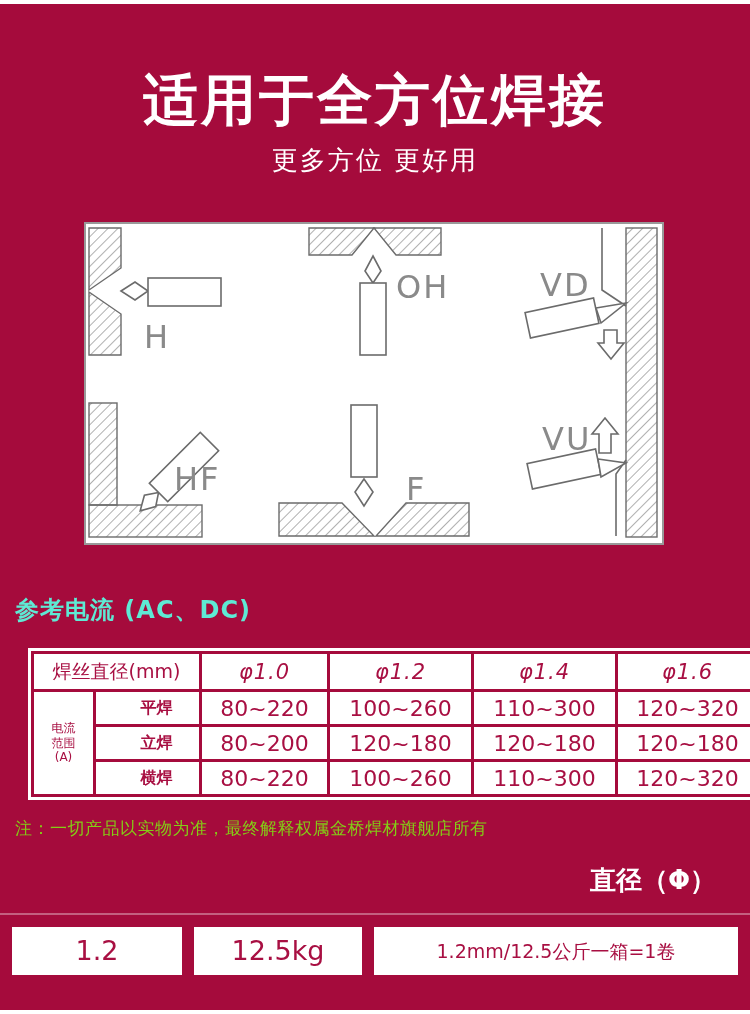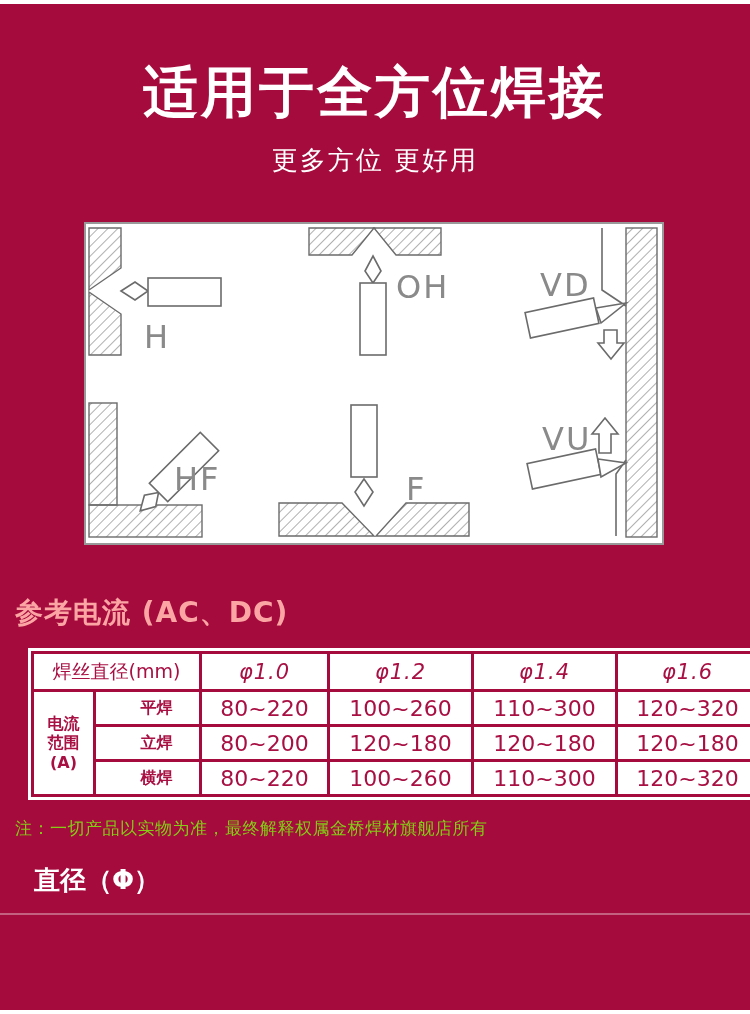--- a/index.html
+++ b/index.html
@@ -2,52 +2,52 @@
 <html><head>
 <meta charset="utf-8">
 <style>
   * { margin:0; padding:0; box-sizing:border-box; }
   body { font-family:"DejaVu Sans","Liberation Sans",sans-serif; }
   .page{ position:relative; width:750px; height:1014px; background:#A50B3C; overflow:hidden; }
   .strip{ position:absolute; left:0; right:0; background:#ffffff; }
   .strip.top{ top:0; height:4px; }
   .strip.bottom{ bottom:0; height:4px; }
 
-  .hero-title{ position:absolute; top:56px; left:0; width:100%; text-align:center;
+  .hero-title{ position:absolute; top:64px; left:0; width:100%; text-align:center;
     color:#ffffff; font-size:55px; font-weight:bold; letter-spacing:3px; }
   .hero-subtitle{ position:absolute; top:143px; left:0; width:100%; text-align:center;
     color:#ffffff; font-size:26px; letter-spacing:2px; }
 
   .diagram-box{ position:absolute; left:84px; top:222px; width:580px; height:323px;
     background:#ffffff; }
   .diagram-box svg{ display:block; width:580px; height:323px; }
   .dline{ stroke:#6b6b6b; stroke-width:1.6; fill:#ffffff; }
   .dopen{ stroke:#6b6b6b; stroke-width:1.6; fill:none; }
   .dhatch{ stroke:#6b6b6b; stroke-width:1.4; fill:url(#hatch); }
   .dlabel{ fill:#8a8a8a; font-size:32px; font-family:"DejaVu Sans","Liberation Sans",sans-serif;
     letter-spacing:2px; }
 
-  .section-heading{ position:absolute; left:15px; top:594px; color:#fca5a5;
-    font-size:28px; font-weight:bold; letter-spacing:1px; }
+  .section-heading{ position:absolute; left:15px; top:594px; color:#5eead4;
+    font-size:24px; font-weight:bold; letter-spacing:1px; }
 
   .table-wrap{ position:absolute; left:28px; top:648px; width:726px;
     border:3px solid #ffffff; background:#A50B3C; }
   table.current{ width:100%; border-collapse:collapse; table-layout:fixed; }
   table.current td{ background:#ffffff; border:3px solid #A50B3C; color:#A80F42;
     text-align:center; vertical-align:middle; }
   td.hdr{ height:38px; font-size:19px; }
   td.phi{ height:38px; font-size:21px; font-style:italic; letter-spacing:1px; }
-  td.range-label{ font-size:16px; line-height:1.2; font-weight:bold; }
+  td.range-label{ font-size:12px; line-height:1.2; font-weight:normal; }
   td.wtype{ height:25px; font-size:16px; font-weight:bold;padding-left:18px; }
   td.val{ height:35px; font-size:22px; }
 
   .note{ position:absolute; left:15px; top:817px; color:#84cc16; font-size:17px;
     letter-spacing:0.5px; }
 
-  .spec-headers{ position:absolute; left:12px; top:860px; width:726px; display:flex; gap:8px; }
+  .spec-headers{ position:absolute; left:12px; top:860px; width:726px; display:flex; gap:8px;justify-content:flex-end; }
   .spec-headers .h{ color:#ffffff; font-size:26px; font-weight:bold; text-align:center;
     line-height:40px; }
   .spec-divider{ position:absolute; left:0; right:0; top:913px; height:2px;
     background:rgba(255,255,255,0.35); }
   .spec-cells{ position:absolute; left:12px; top:927px; width:726px; display:flex; gap:12px; }
   .spec-cells .c{ background:#ffffff; color:#A80F42; height:48px; line-height:48px;
     text-align:center; }
   .w1{ width:170px; } .w2{ width:168px; } .w3{ width:364px; }
   .c.v12{ font-size:27px; } .c.vkg{ font-size:27px; } .c.vparams{ font-size:19px; }
 </style>
@@ -177,15 +177,20 @@
       </tbody>
     </table>
   </div>
 
   <div class="note">注：一切产品以实物为准，最终解释权属金桥焊材旗舰店所有</div>
 
   <div class="spec-headers">
     <div class="h w1">直径（Φ）</div>
   </div>
   <div class="spec-divider"></div>
+  <div class="spec-cells">
+    <div class="c w1 v12">1.2</div>
+    <div class="c w2 vkg">12.5kg</div>
+    <div class="c w3 vparams">1.2mm/12.5公斤一箱=1卷</div>
+  </div>
 
   <div class="strip bottom"></div>
 </div>
 
 </body></html>

